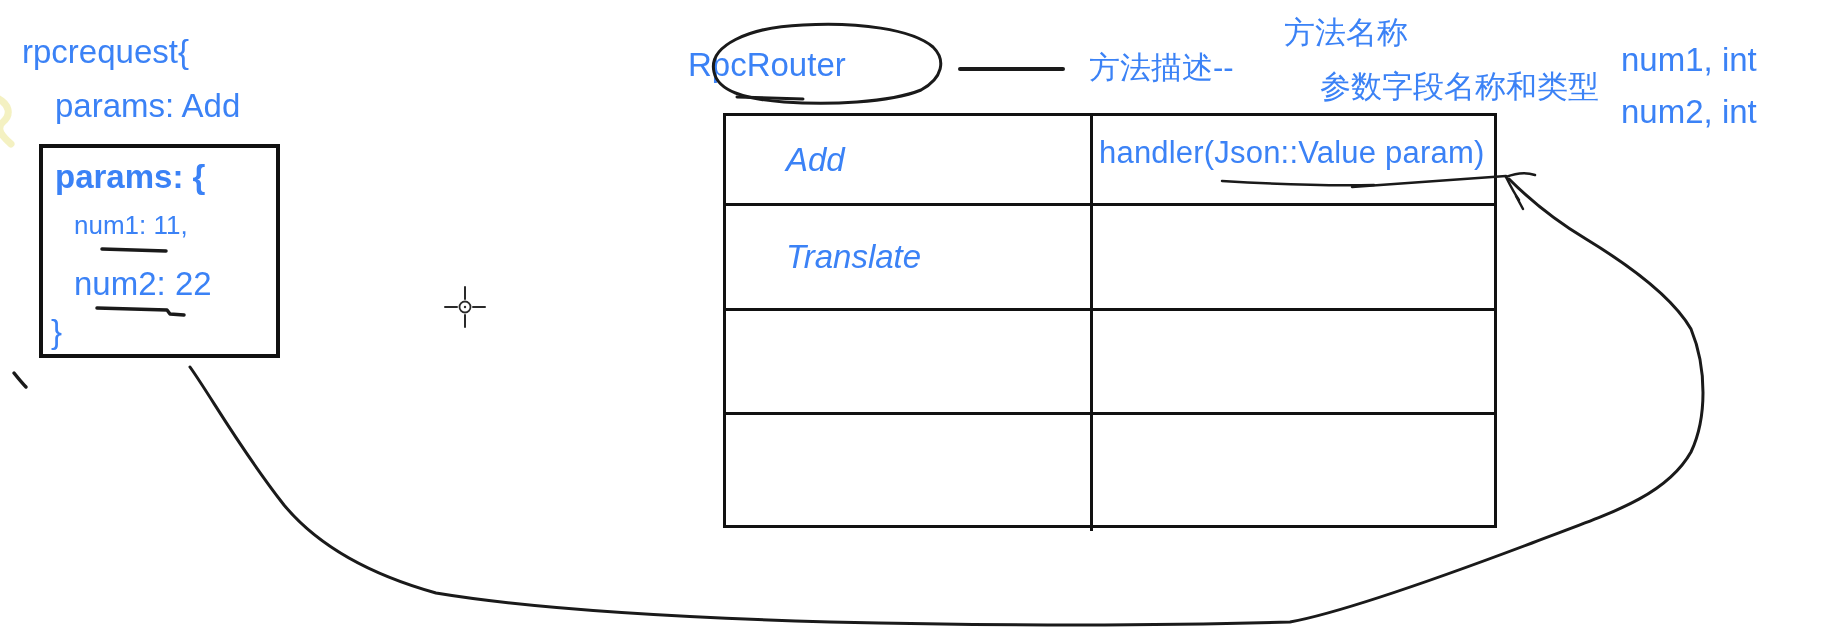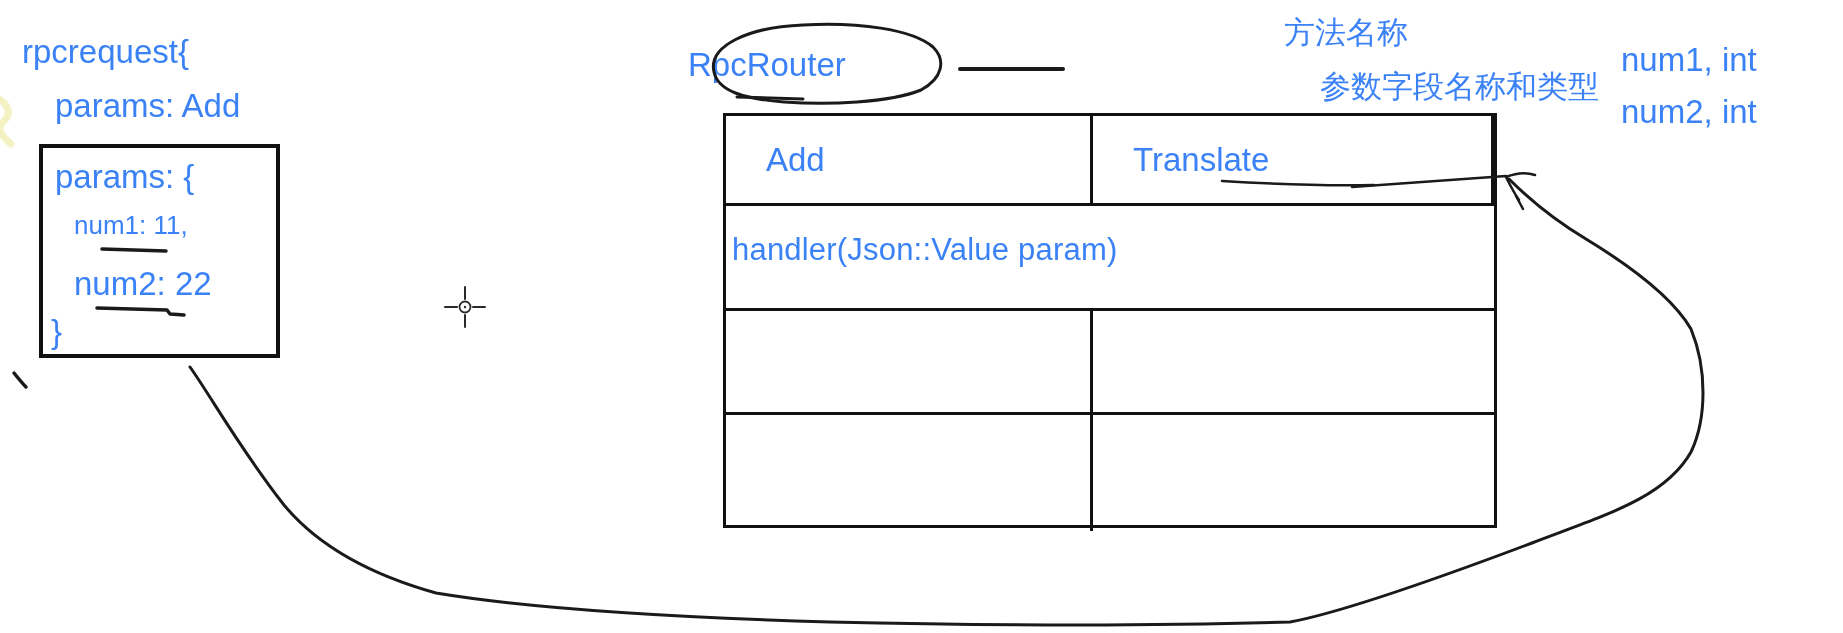--- a/index.html
+++ b/index.html
@@ -15,21 +15,21 @@
   .t33{font-size:33px;}
   .t31{font-size:31px;text-align:right;}
 
   
   .rpcrequest-title{left:22px;top:34px;}
   .method-line{left:55px;top:88px;}
   .params-box{
     position:absolute;left:39px;top:144px;width:233px;height:206px;
     border:4px solid #111;background:#fff;
   }
-  .params-open{left:12px;top:10px;position:absolute;white-space:nowrap;font-size:33px;}
+  .params-open{left:12px;top:10px;position:absolute;white-space:nowrap;font-size:33px;font-weight:bold;}
   .params-num1{left:31px;top:62px;position:absolute;white-space:nowrap;font-size:26px;}
   .params-num2{left:31px;top:117px;position:absolute;white-space:nowrap;font-size:33px;}
   .params-close{left:8px;top:165px;position:absolute;white-space:nowrap;font-size:33px;}
 
   
   .router-label{left:688px;top:47px;}
   .method-desc{left:1089px;top:51px;}
   .method-name{left:1284px;top:16px;}
   .param-fields{left:1284px;top:70px;margin-left:36px;}
   .ptype1{left:1621px;top:42px;}
@@ -46,21 +46,21 @@
     background:#fff;
   }
   .cell{
     box-sizing:border-box;
     border-right:3px solid #111;
     border-bottom:3px solid #111;
     display:flex;align-items:center;
   }
   .cell.last-col{border-right:none;}
   .cell.last-row{border-bottom:none;}
-  .cell.method-col{padding-left:40px;font-size:33px;}
+  .cell.method-col{padding-left:60px;font-size:33px;font-style:italic;}
   .cell.handler-col{padding-left:6px;font-size:31px;letter-spacing:.2px;}
   .cell.handler-col .overflow{white-space:nowrap;overflow:visible;transform:translateY(-7px);z-index:5;}
 
   .ink-overlay{position:absolute;left:0;top:0;pointer-events:none;}
 </style>
 </head>
 <body>
 
 <div class="canvas">
 
@@ -68,36 +68,37 @@
   <div class="txt t33 method-line">params: Add</div>
 
   <div class="params-box">
     <div class="params-open">params:  {</div>
     <div class="params-num1">num1: 11,</div>
     <div class="params-num2">num2: 22</div>
     <div class="params-close">}</div>
   </div>
 
   <div class="txt t33 router-label">RpcRouter</div>
+  <div class="txt t31 method-desc">方法描述--</div>
   <div class="txt t31 method-name">方法名称</div>
   <div class="txt t31 param-fields">参数字段名称和类型</div>
 
   <div class="txt t33 ptype1">num1, int</div>
   <div class="txt t33 ptype2">num2, int</div>
 
   <div class="rpc-table">
     <div class="cell method-col">
         <span>Add</span>
       </div>
+    <div class="cell handler-col last-col">
+        <span class="overflow">handler(Json::Value param)</span>
+      </div>
+
     <div class="cell method-col">
         <span>Translate</span>
-      </div>
-
-    <div class="cell handler-col last-col">
-        <span class="overflow">handler(Json::Value param)</span>
       </div>
     <div class="cell handler-col last-col">
         <span class="overflow"></span>
       </div>
 
     <div class="cell method-col">
         <span></span>
       </div>
     <div class="cell handler-col last-col">
         <span class="overflow"></span>

